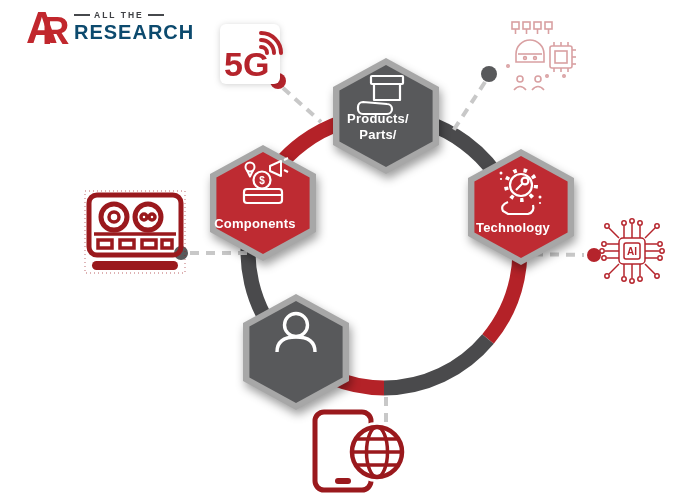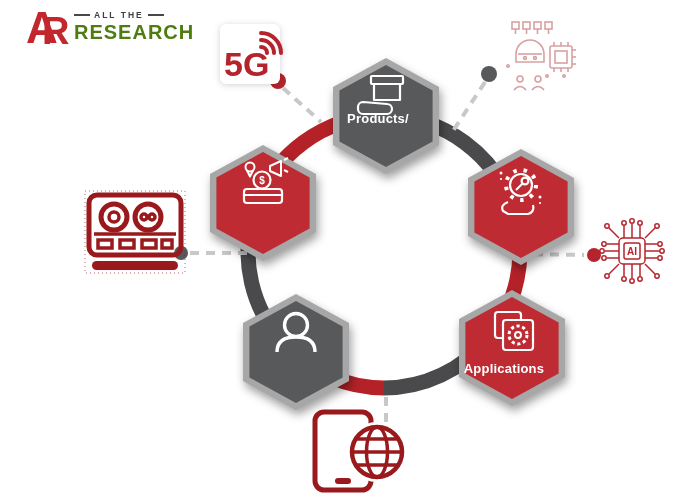--- a/index.html
+++ b/index.html
@@ -8,21 +8,21 @@
   .abs{position:absolute;}
   
   .logo{position:absolute;left:26px;top:6px;display:flex;align-items:flex-start;}
   .monogram{position:relative;width:44px;height:46px;}
   .mono-a{position:absolute;left:0;top:0;font-size:44px;font-weight:700;color:#C1272D;line-height:1;}
   .mono-r{position:absolute;left:16px;top:6px;font-size:38px;font-weight:700;color:#C1272D;line-height:1;}
   .logo-right{margin-left:4px;padding-top:4px;}
   .tagline-row{display:flex;align-items:center;gap:4px;}
   .tagline-row .rule{width:16px;height:2px;background:#46484C;}
   .tagline{font-size:8.5px;font-weight:700;letter-spacing:2px;color:#3E4044;}
-  .logo-name{font-size:20px;font-weight:700;letter-spacing:1px;color:#4d7c0f;margin-top:1px;}
+  .logo-name{font-size:20px;font-weight:700;letter-spacing:1px;color:#0c4a6e;margin-top:1px;}
   
   .hex{position:absolute;width:90px;height:116px;text-decoration:underline;}
   .hex svg{position:absolute;left:0;top:0;filter:drop-shadow(2px 5px 5px rgba(0,0,0,.38));}
   .hex-label{position:absolute;left:0;right:0;text-align:center;color:#fff;
              font-size:13px;font-weight:600;line-height:1.18;letter-spacing:.2px;}
   .lines-1{top:61%;}
   .lines-2{top:52%;}
   .lines-3{top:46%;}
   
   .icon-svg{position:absolute;}
@@ -193,56 +193,45 @@
       <polygon points="53,0 106,29 106,87 53,116 0,87 0,29" fill="#A7A7A7"></polygon>
       <polygon points="53,7 99.6,32.5 99.6,83.5 53,109 6.4,83.5 6.4,32.5" fill="#58595B"></polygon>
       <g fill="none" stroke="#FFFFFF" stroke-width="2.2" stroke-linejoin="round">
         <rect x="38" y="18" width="32" height="8" rx="1"></rect>
         <rect x="41" y="26" width="26" height="16"></rect>
         <path d="M30 44 a5 5 0 0 0 -5 5 v2 a5 5 0 0 0 5 5 h24 a5 5 0 0 0 0 -10 z"></path>
       </g>
     </svg>
     <div class="hex-label lines-3">
       <div>Products/</div>
+      <div>Parts/</div>
     </div>
   </div>
 
   <div class="hex" style="left:468px;top:149px;">
     <svg width="106" height="116" viewBox="0 0 106 116">
       <polygon points="53,0 106,29 106,87 53,116 0,87 0,29" fill="#A7A7A7"></polygon>
       <polygon points="53,7 99.6,32.5 99.6,83.5 53,109 6.4,83.5 6.4,32.5" fill="#BE2B32"></polygon>
       <g fill="none" stroke="#FFFFFF">
         <circle cx="53" cy="36" r="15" stroke-width="4" stroke-dasharray="3.5 6.9"></circle>
         <circle cx="53" cy="36" r="11" stroke-width="2.2"></circle>
         <path d="M48 41 l7 -7" stroke-width="2.2"></path>
         <circle cx="57" cy="32" r="3.4" stroke-width="2.2"></circle>
         <path d="M40 53 q-8 3 -5 9 l5 3 h20 q7 -2 5 -9" stroke-width="2.2"></path>
         <circle cx="33" cy="24" r="1.5" fill="#FFFFFF" stroke="none"></circle>
         <circle cx="33" cy="30" r="1.1" fill="#FFFFFF" stroke="none"></circle>
         <circle cx="72" cy="48" r="1.5" fill="#FFFFFF" stroke="none"></circle>
         <circle cx="72" cy="54" r="1.1" fill="#FFFFFF" stroke="none"></circle>
       </g>
     </svg>
-  </div>
-
-  <div class="hex" style="left:459px;top:290px;">
-    <svg width="106" height="116" viewBox="0 0 106 116">
-      <polygon points="53,0 106,29 106,87 53,116 0,87 0,29" fill="#A7A7A7"></polygon>
-      <polygon points="53,7 99.6,32.5 99.6,83.5 53,109 6.4,83.5 6.4,32.5" fill="#BE2B32"></polygon>
-      <g>
-        <rect x="36" y="22" width="26" height="26" rx="3" fill="none" stroke="#FFFFFF" stroke-width="2.2"></rect>
-        <rect x="44" y="30" width="30" height="30" rx="3" stroke="#FFFFFF" stroke-width="2.2" fill="#BE2B32"></rect>
-        <circle cx="59" cy="45" r="9" fill="none" stroke="#FFFFFF" stroke-width="3" stroke-dasharray="3.2 2.6"></circle>
-        <circle cx="59" cy="45" r="3" fill="none" stroke="#FFFFFF" stroke-width="2"></circle>
-      </g>
-    </svg>
     <div class="hex-label lines-1">
-      <div>Applications</div>
-    </div>
-  </div>
+      <div>Technology</div>
+    </div>
+  </div>
+
 
   <div class="hex" style="left:243px;top:294px;">
     <svg width="106" height="116" viewBox="0 0 106 116">
       <polygon points="53,0 106,29 106,87 53,116 0,87 0,29" fill="#A7A7A7"></polygon>
       <polygon points="53,7 99.6,32.5 99.6,83.5 53,109 6.4,83.5 6.4,32.5" fill="#58595B"></polygon>
       <g fill="none" stroke="#FFFFFF" stroke-width="3.4">
         <circle cx="53" cy="31" r="11.5"></circle>
         <path d="M34 58 q0 -15 19 -15 q19 0 19 15"></path>
       </g>
     </svg>
@@ -259,15 +248,18 @@
         <path d="M36.8 25 L40 31.5 L43.2 25" fill="none" stroke="#FFFFFF" stroke-width="2" stroke-linejoin="round"></path>
         <path d="M60 21 l11 -5 v15 l-11 -5 z" fill="none" stroke="#FFFFFF" stroke-width="2" stroke-linejoin="round"></path>
         <line x1="74" y1="15" x2="78" y2="13" stroke="#FFFFFF" stroke-width="2"></line>
         <line x1="74" y1="25" x2="78" y2="27" stroke="#FFFFFF" stroke-width="2"></line>
         <rect x="34" y="44" width="38" height="14" rx="3" fill="none" stroke="#FFFFFF" stroke-width="2.2"></rect>
         <line x1="34" y1="50" x2="72" y2="50" stroke="#FFFFFF" stroke-width="2"></line>
         <circle cx="52" cy="35" r="8.5" stroke="#FFFFFF" stroke-width="2.2" fill="#BE2B32"></circle>
         <text x="52" y="39" text-anchor="middle" font-size="10" font-weight="700" fill="#FFFFFF">$</text>
       </g>
     </svg>
+    <div class="hex-label lines-1">
+      <div>Components</div>
+    </div>
   </div>
 
 </div>
 
 </body></html>

